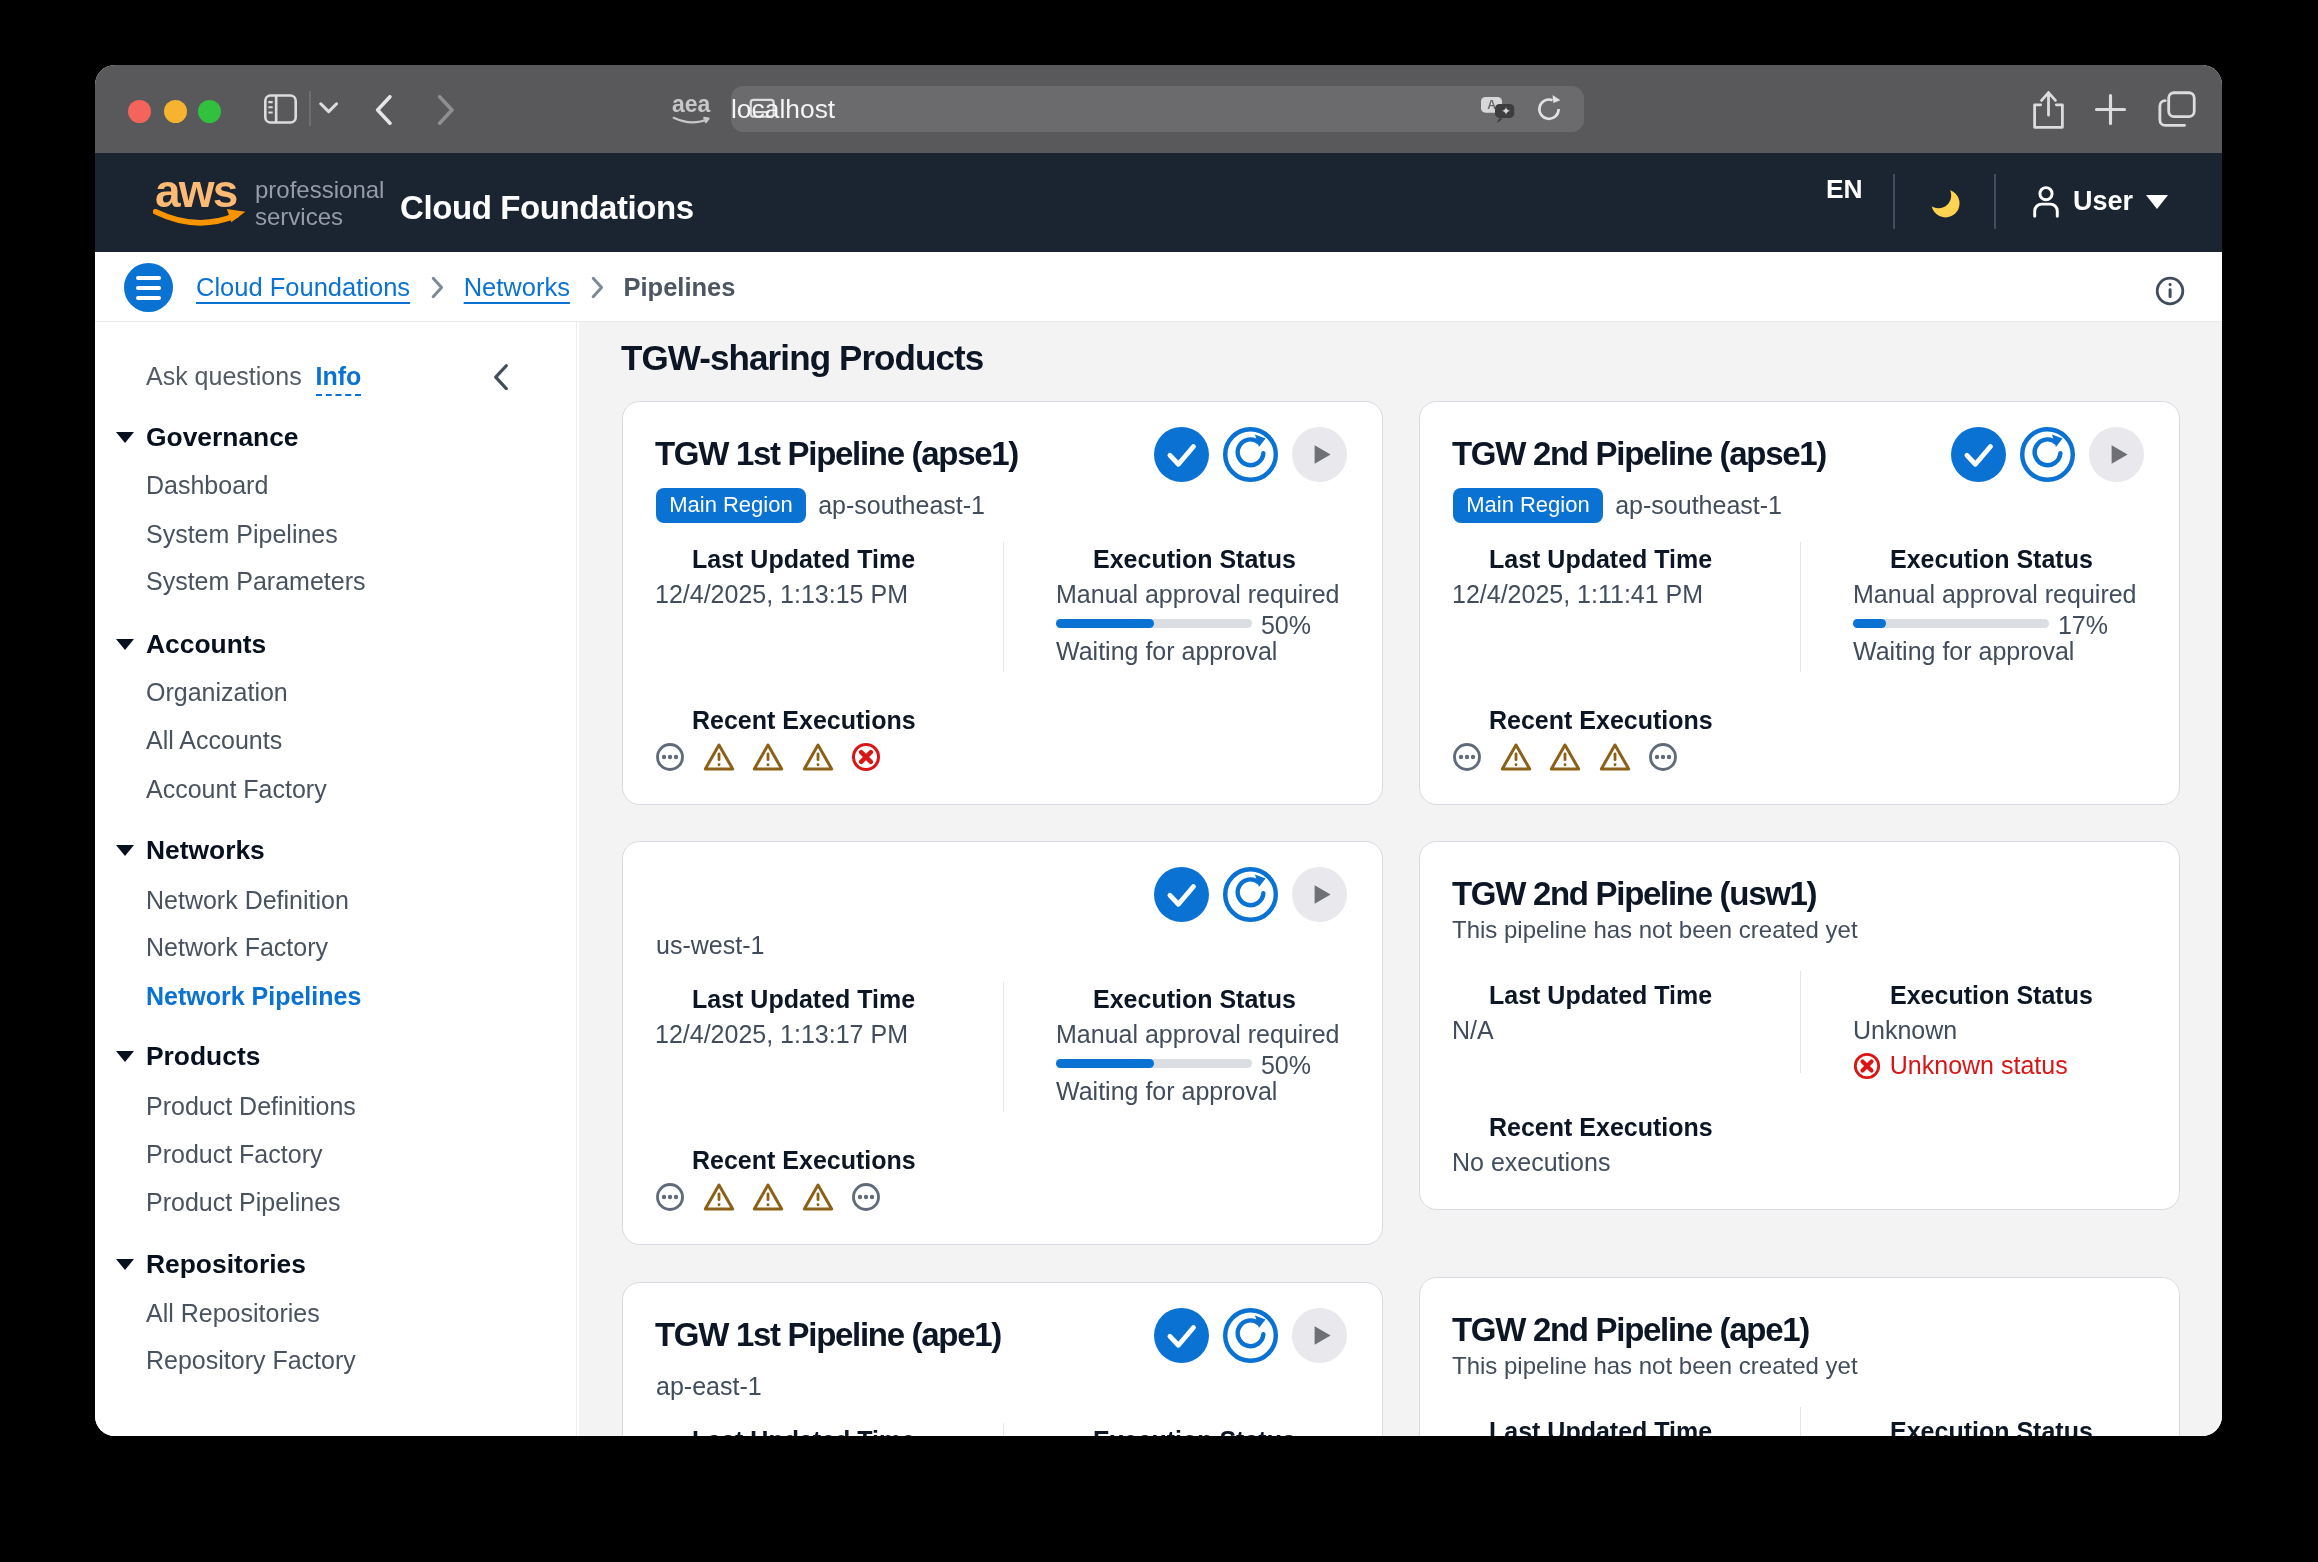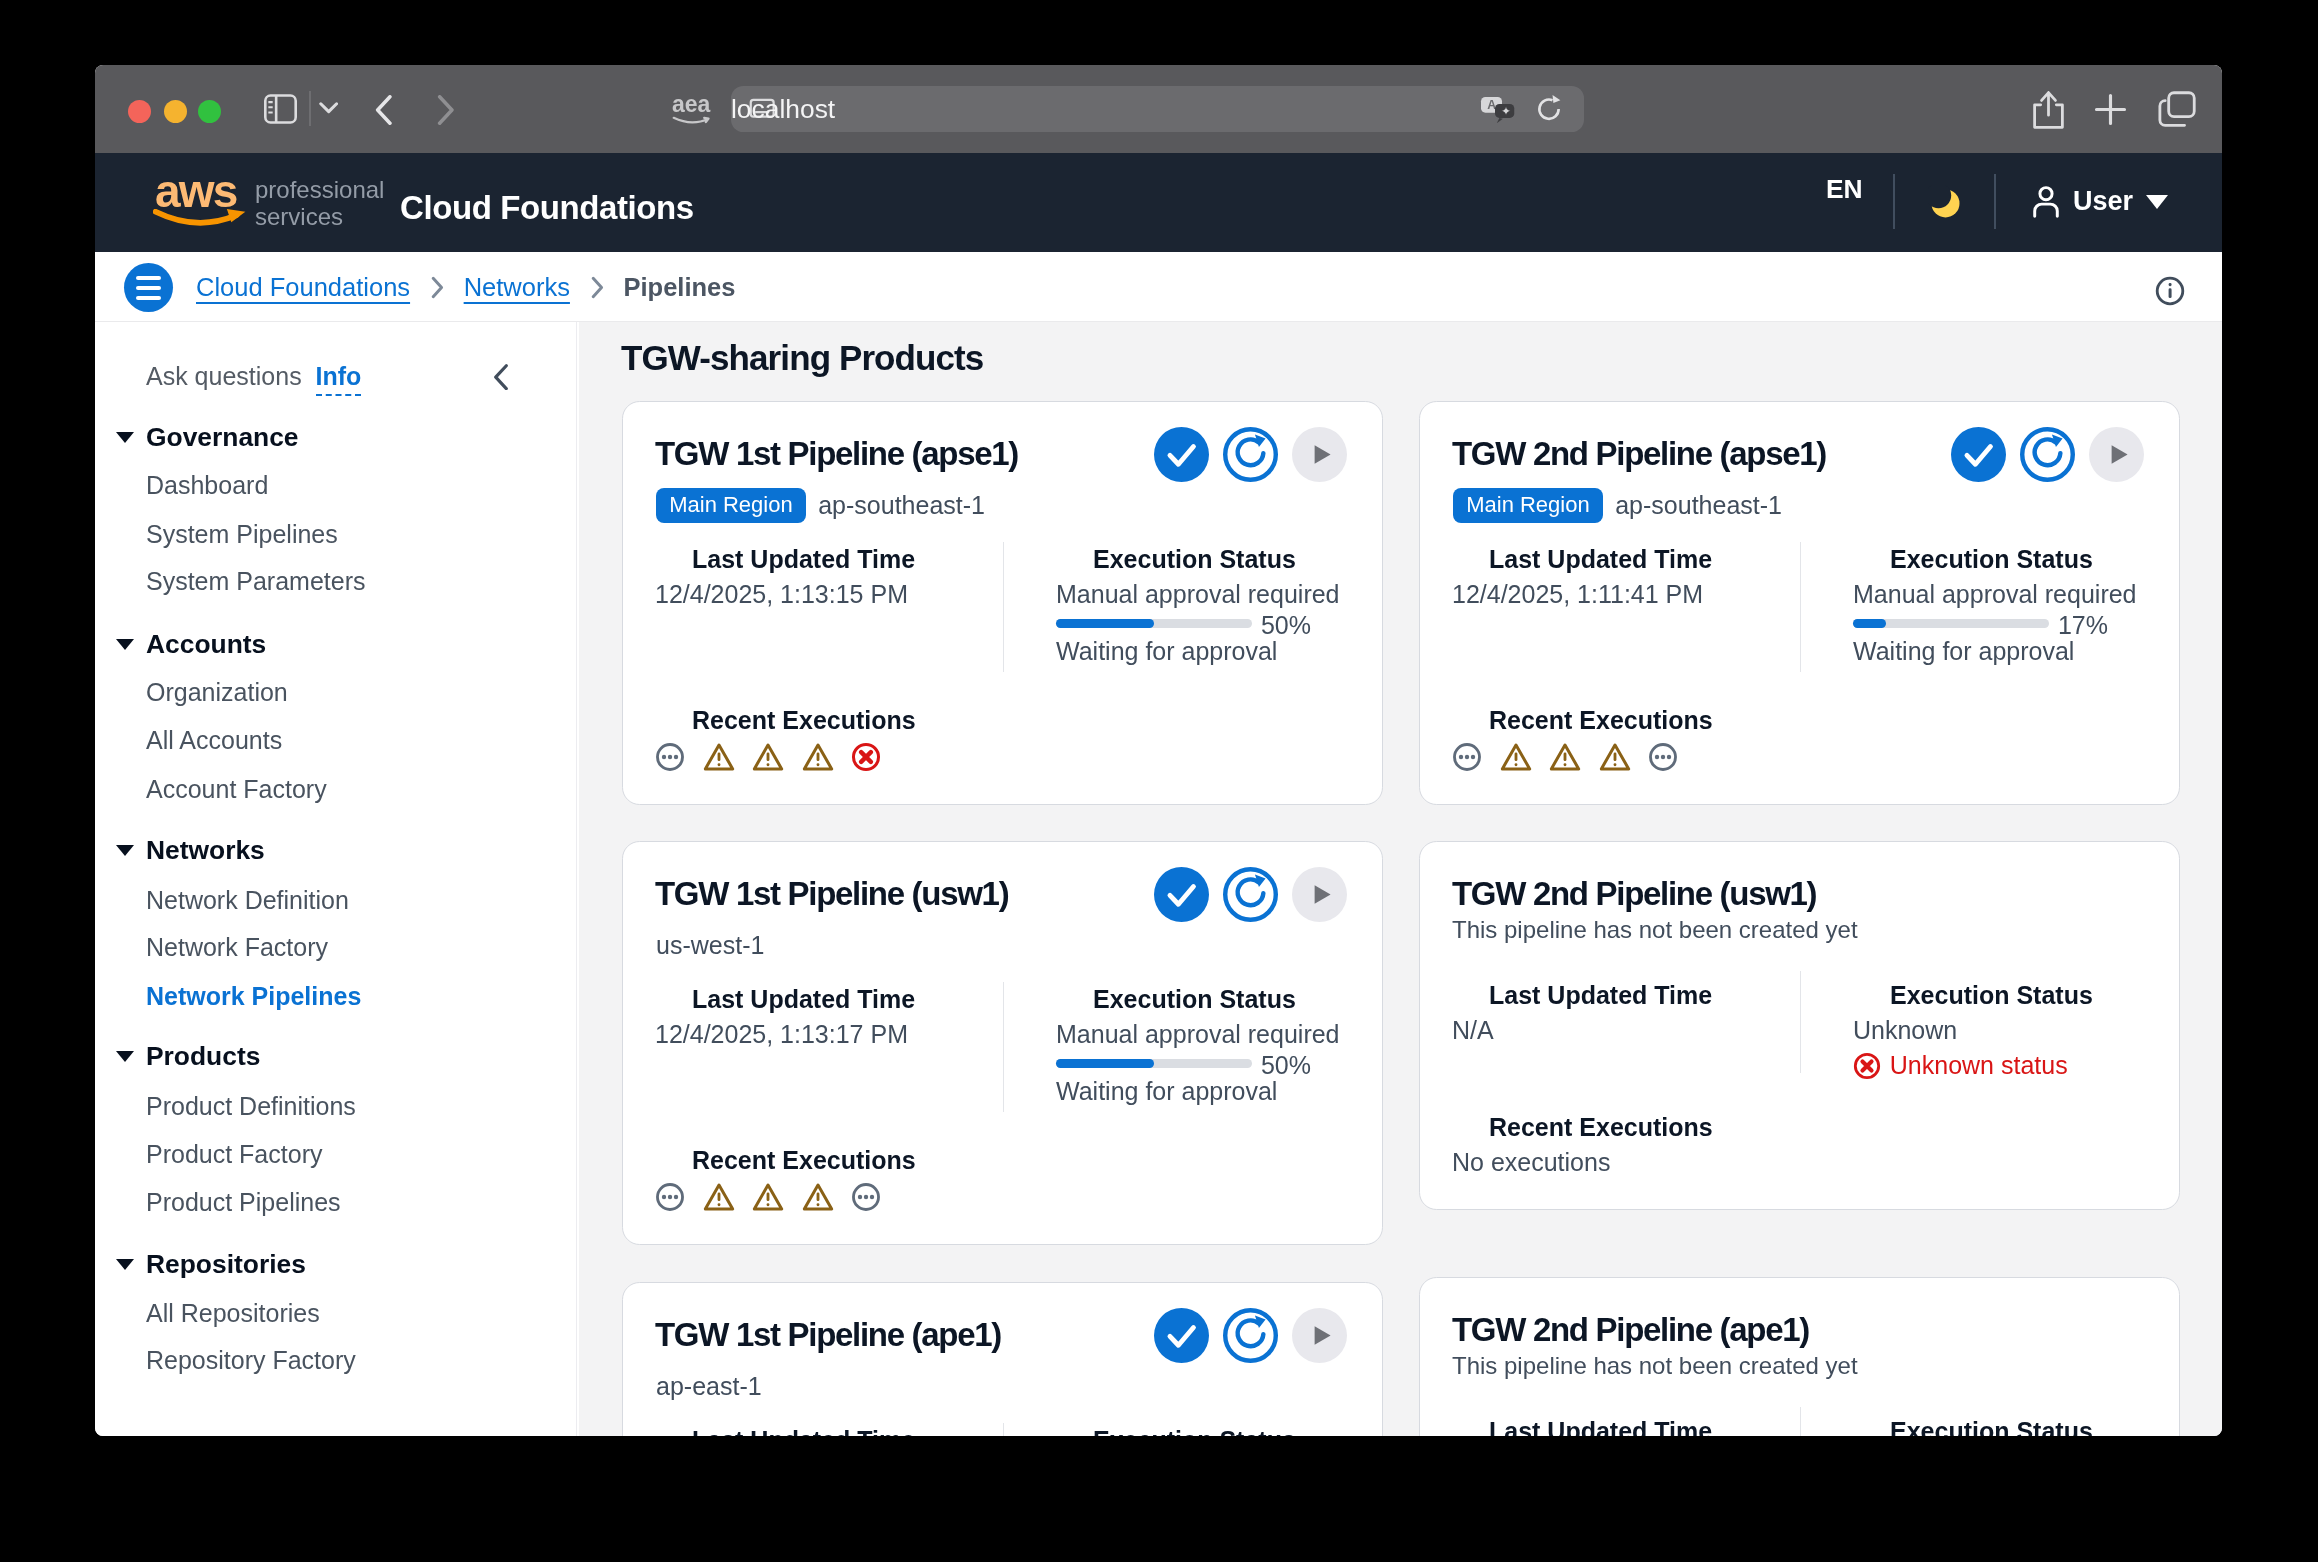--- a/index.html
+++ b/index.html
@@ -1,19 +1,19 @@
 <!DOCTYPE html>
 <html style="font-size:14px"><head>
 <meta charset="utf-8">
 <style>
 * { margin:0; padding:0; box-sizing:border-box; }
 html,body { background:#000; width:2319px; height:1562px; overflow:hidden;
   font-family:"Liberation Sans", sans-serif; }
 #win { position:absolute; left:95px; top:65px; width:2127px; height:1371px;
-  border-radius:8px; overflow:hidden; background:#fff; }
+  border-radius:20px; overflow:hidden; background:#fff; }
 
 #tbar { position:absolute; left:0; top:0; width:100%; height:88px; background:#59595c; }
 .tl { position:absolute; top:35px; width:23px; height:23px; border-radius:50%; }
 #urlbar { position:absolute; left:636px; top:21px; width:853px; height:46px;
   background:#6b6b6e; border-radius:12.3px; }
 #urlbar .host { position:absolute; left:0; right:14px; top:0; height:46px; line-height:46px;
   text-align:left; color:#f4f4f5; font-size:26.4px; }
 
 #appbar { position:absolute; left:0; top:88px; width:100%; height:99px; background:#1b2431; }
 
@@ -291,21 +291,20 @@
         <svg width="30" height="30" viewBox="0 0 34 34">
           <circle cx="17" cy="17" r="14.2" fill="none" stroke="#5f6b7a" stroke-width="3.2"></circle>
           <circle cx="10.2" cy="17" r="2.5" fill="#5f6b7a"></circle>
           <circle cx="17" cy="17" r="2.5" fill="#5f6b7a"></circle>
           <circle cx="23.8" cy="17" r="2.5" fill="#5f6b7a"></circle>
         </svg>
       </div>
   </div>
 
   <div class="card" style="left:527px;top:776px;height:404px">
-    <div class="ctitle">TGW 1st Pipeline (usw1)</div>
     <div class="cbtns">
         <svg width="55" height="55" viewBox="0 0 62 62">
           <circle cx="31" cy="31" r="31" fill="#0a72d3"></circle>
           <path d="M18 32 l9.5 10 l17 -20" stroke="#fff" stroke-width="5.5" fill="none" stroke-linecap="round" stroke-linejoin="round"></path>
         </svg>
         <svg width="55" height="55" viewBox="0 0 62 62">
           <circle cx="31" cy="31" r="28.5" fill="#fff" stroke="#0a72d3" stroke-width="5"></circle>
           <path d="M40.5 17.5 A 14.5 14.5 0 1 0 45.5 29.5" fill="none" stroke="#0a72d3" stroke-width="5" stroke-linecap="round"></path>
           <path d="M36 8.5 L48 13 L40.5 22.5 Z" fill="#0a72d3"></path>
         </svg>

